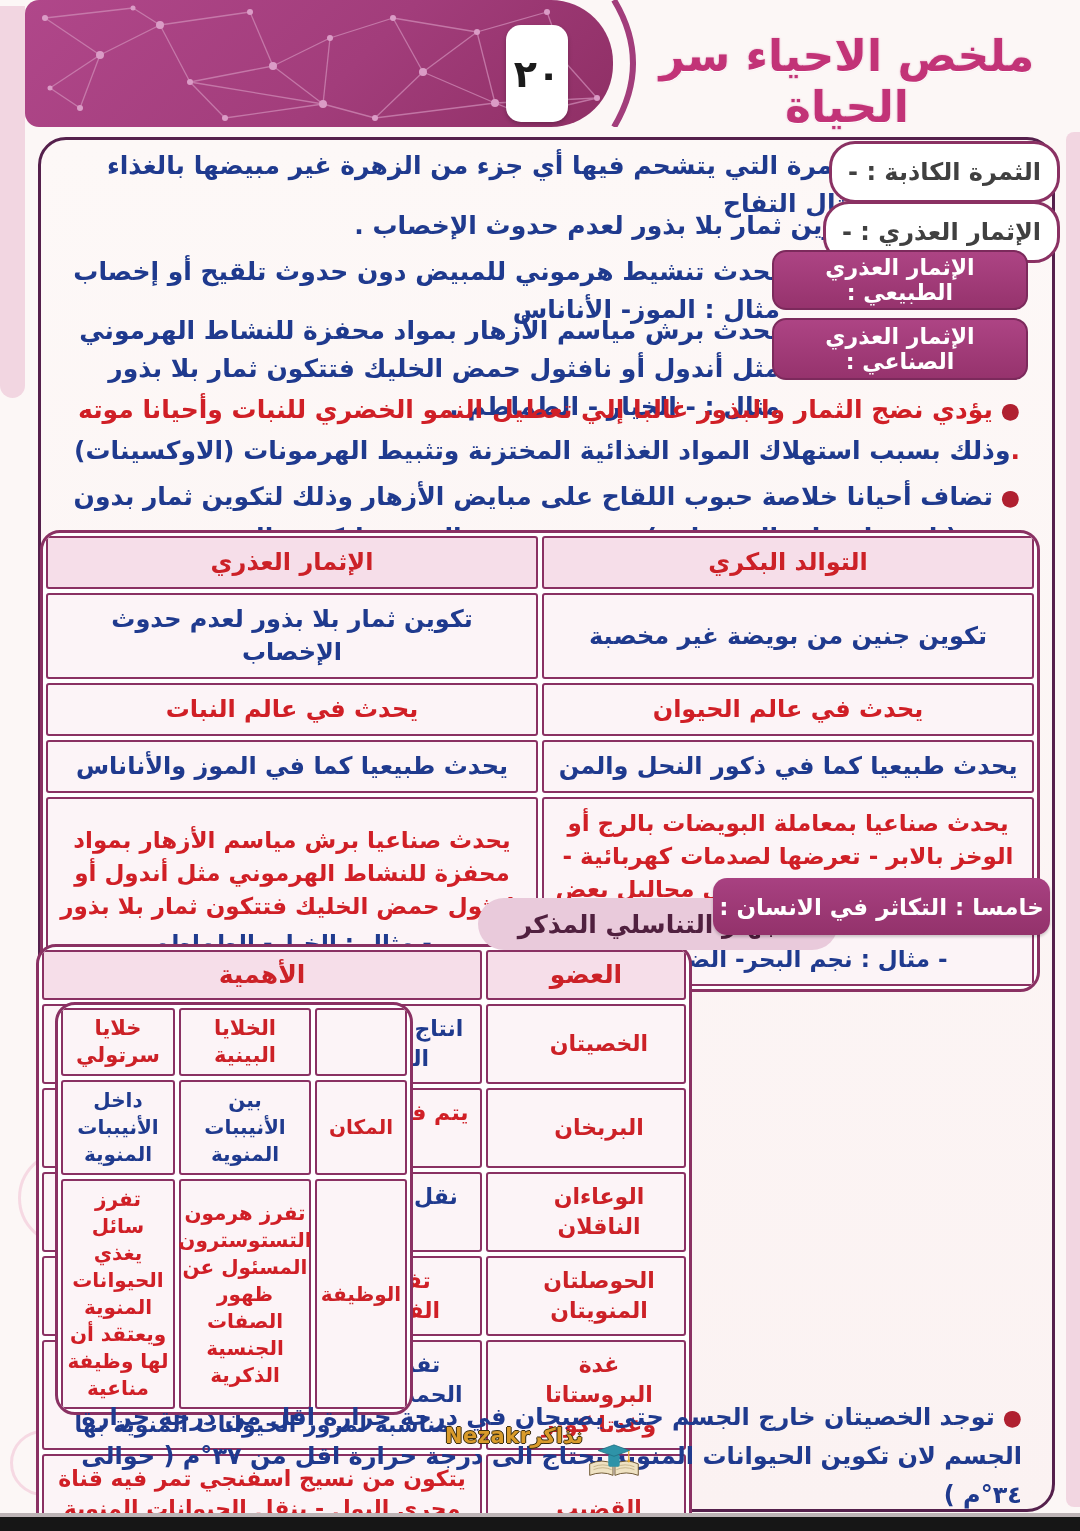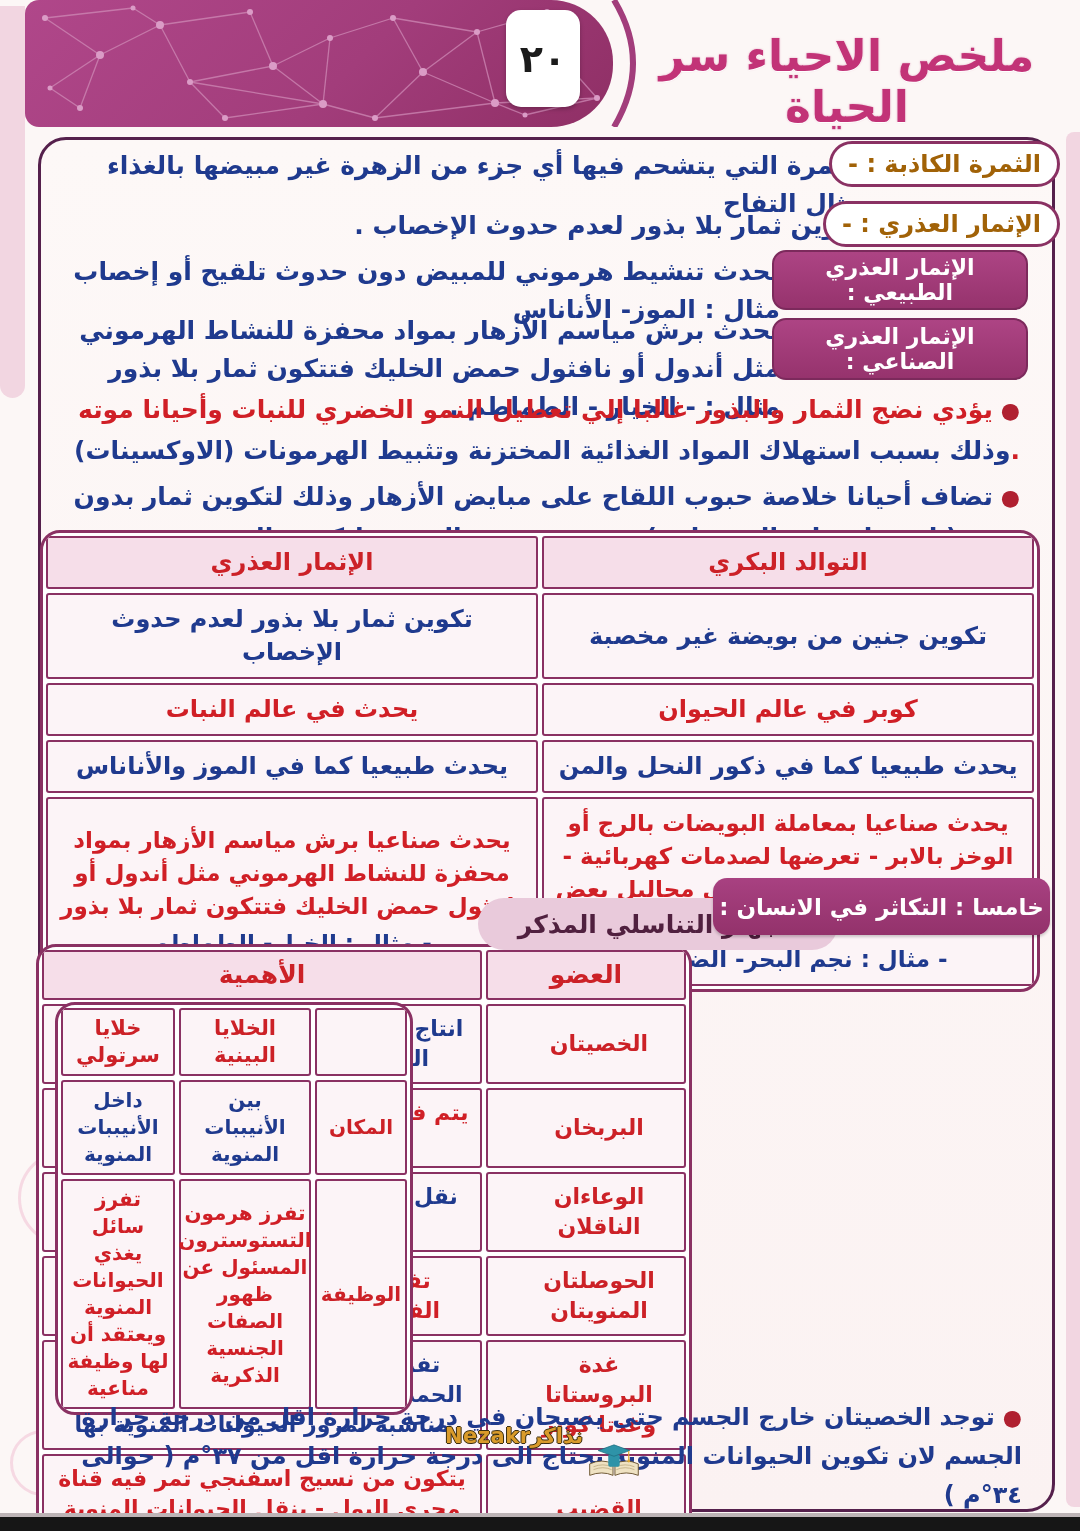--- a/index.html
+++ b/index.html
@@ -8,21 +8,21 @@
   .abs{position:absolute;}
 
   
   .header-band{left:25px;top:0;width:588px;height:127px;z-index:2;
     background:linear-gradient(135deg,#b0478a 0%,#a23d7b 55%,#8f2f65 100%);
     border-radius:14px 62px 62px 14px;}
   .header-curve{left:606px;top:0;width:50px;height:127px;z-index:2;}
   .page-title{right:8px;top:30px;width:450px;z-index:2;text-align:center;
     color:#c23377;font-size:44px;letter-spacing:-1px;
     text-shadow:0 1px 0 #fff,0 0 2px rgba(194,51,119,.45);}
-  .page-num-tab{left:506px;top:10px;width:74px;height:97px;background:#fff;border-radius:15px;
+  .page-num-tab{left:506px;top:25px;width:62px;height:97px;background:#fff;border-radius:15px;
     z-index:3;display:flex;align-items:center;justify-content:center;
     color:#1b1b1b;font-size:38px;box-shadow:0 2px 4px rgba(0,0,0,.25);}
   .left-strip{left:0;top:6px;width:25px;height:392px;background:#f2d6e1;
     border-radius:0 0 16px 16px;z-index:1;}
   .right-strip{right:0;top:132px;width:14px;height:1375px;background:#f2d6e1;
     border-radius:8px 0 0 8px;z-index:0;}
 
   
   .face1{left:320px;top:225px;width:520px;height:660px;z-index:1;border-radius:45%;
     background:
@@ -39,21 +39,21 @@
   .d3{left:10px;top:1430px;width:60px;height:60px;}
 
   
   .content-box{left:38px;top:137px;width:1011px;height:1369px;z-index:1;
     border:3px solid #55204c;border-radius:28px;
     background:linear-gradient(180deg,#fdf8f7 0%,#fbf2f2 100%);}
 
   
   .def-badge{z-index:3;display:flex;align-items:center;justify-content:center;text-align:center;}
   .def-outline{background:#fff;border:3px solid #8a3163;border-radius:26px;
-    color:#a16207;font-size:24px;padding:6px 16px;}
+    color:#404040;font-size:24px;padding:14px 16px;}
   .def-fill{background:linear-gradient(180deg,#ad4484,#96336d);border:2px solid #7c2a5c;
     border-radius:14px;color:#fff;font-size:22px;padding:6px 10px;}
   .def-text{z-index:2;color:#1f3a8e;font-size:25px;line-height:38px;text-align:right;}
 
   .txt-red{color:#d01f26;}
   .txt-blue{color:#1f3a8e;}
   .seg-gap{margin-left:8px;text-align:center;}
 
   
   .notes{z-index:2;font-size:25px;line-height:40px;text-align:right;}
@@ -206,21 +206,21 @@
     </div>
   </div>
 
   <div class="abs tbl t-comp" style="right:40px;left:40px;top:530px;">
     <div class="cell cell-hd">التوالد البكري</div>
     <div class="cell cell-hd">الإثمار العذري</div>
 
     <div class="cell txt-blue">تكوين جنين من بويضة غير مخصبة</div>
     <div class="cell txt-blue">تكوين ثمار بلا بذور لعدم حدوث الإخصاب</div>
 
-    <div class="cell txt-red">كوبر في عالم الحيوان</div>
+    <div class="cell txt-red">يحدث في عالم الحيوان</div>
     <div class="cell txt-red">يحدث في عالم النبات</div>
 
     <div class="cell txt-blue">يحدث طبيعيا كما في ذكور النحل والمن</div>
     <div class="cell txt-blue">يحدث طبيعيا كما في الموز والأناناس</div>
 
     <div class="cell" style="font-size:23px;">
       <span class="txt-red">يحدث صناعيا بمعاملة البويضات بالرج أو الوخز بالابر - تعرضها لصدمات كهربائية - تعرضها للإشعاع - غمرها في محاليل بعض الأملاح</span>
       <span class="txt-blue" style="margin-top:4px;">- مثال : نجم البحر- الضفدعة</span>
     </div>
     <div class="cell" style="font-size:23px;">

